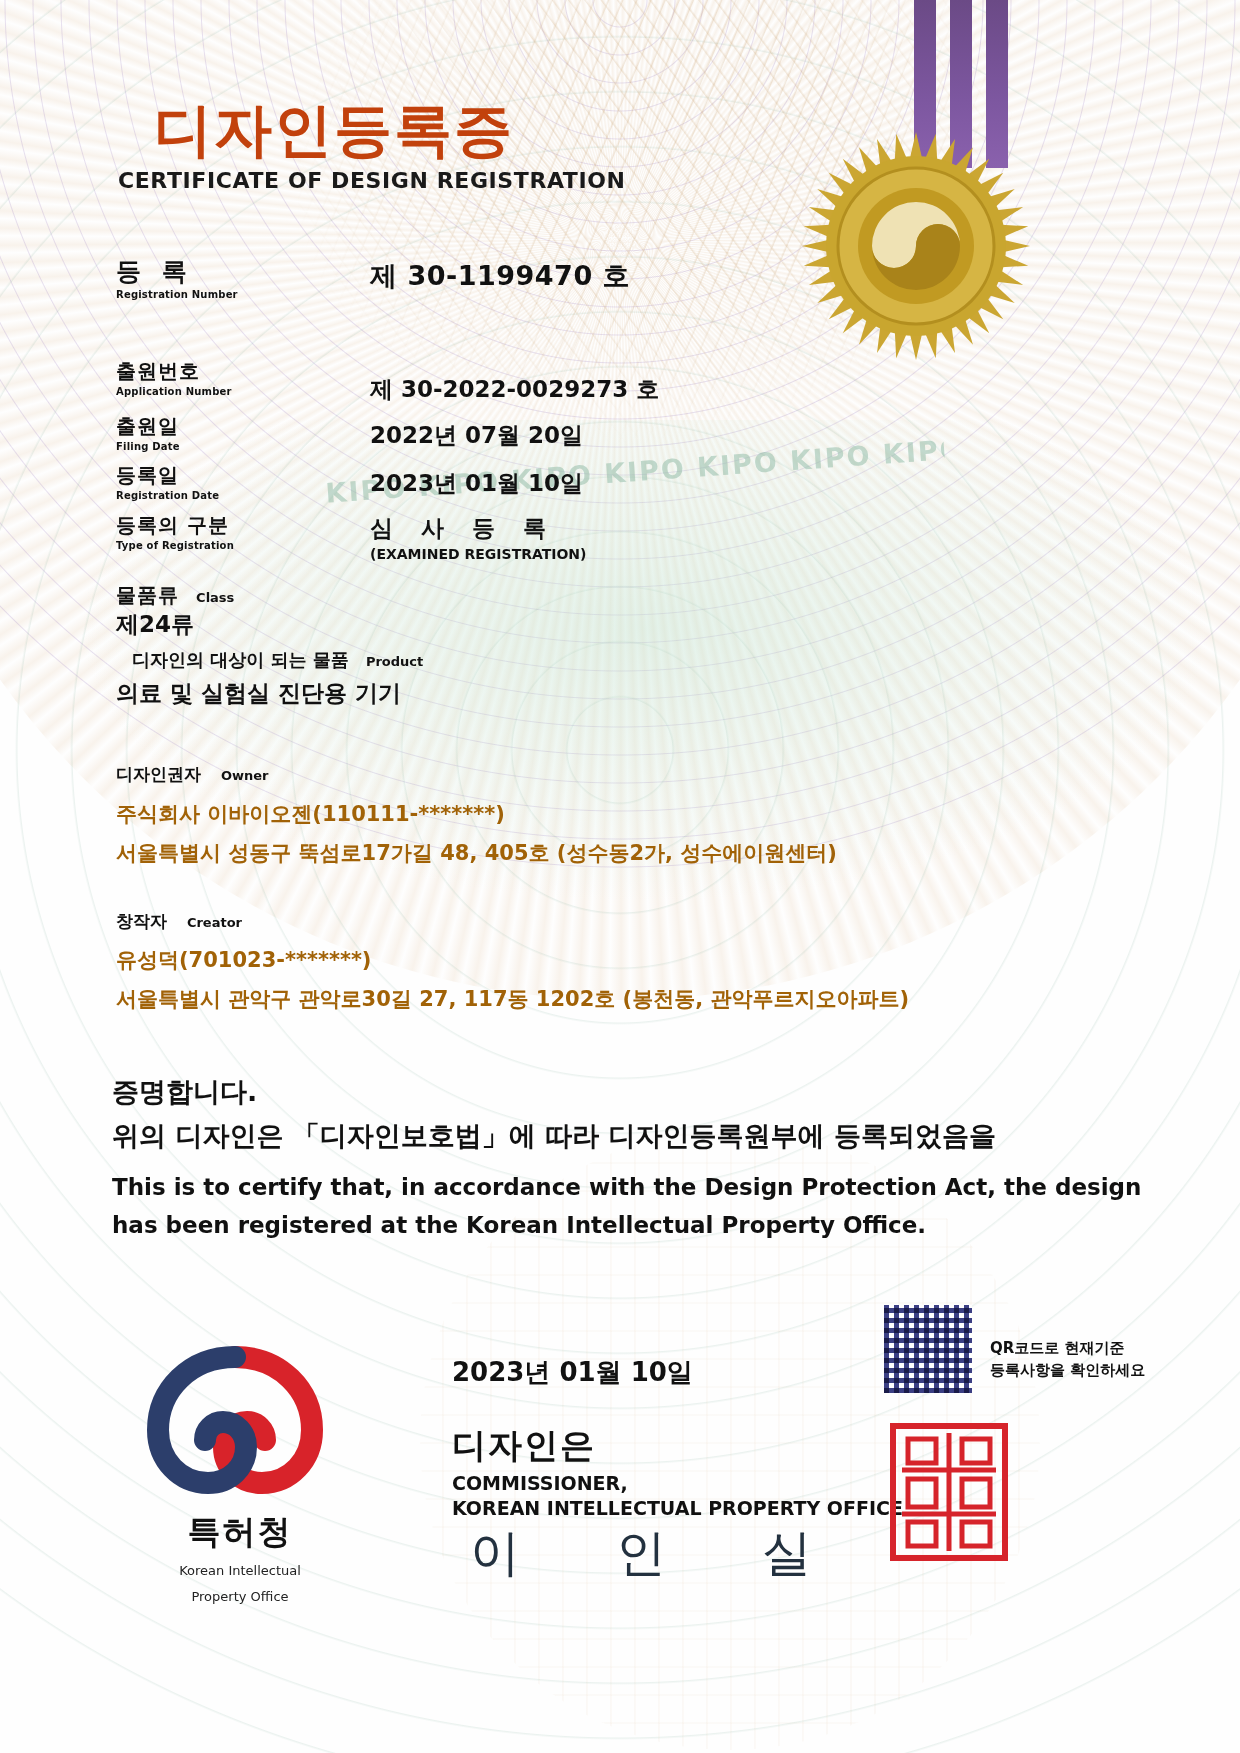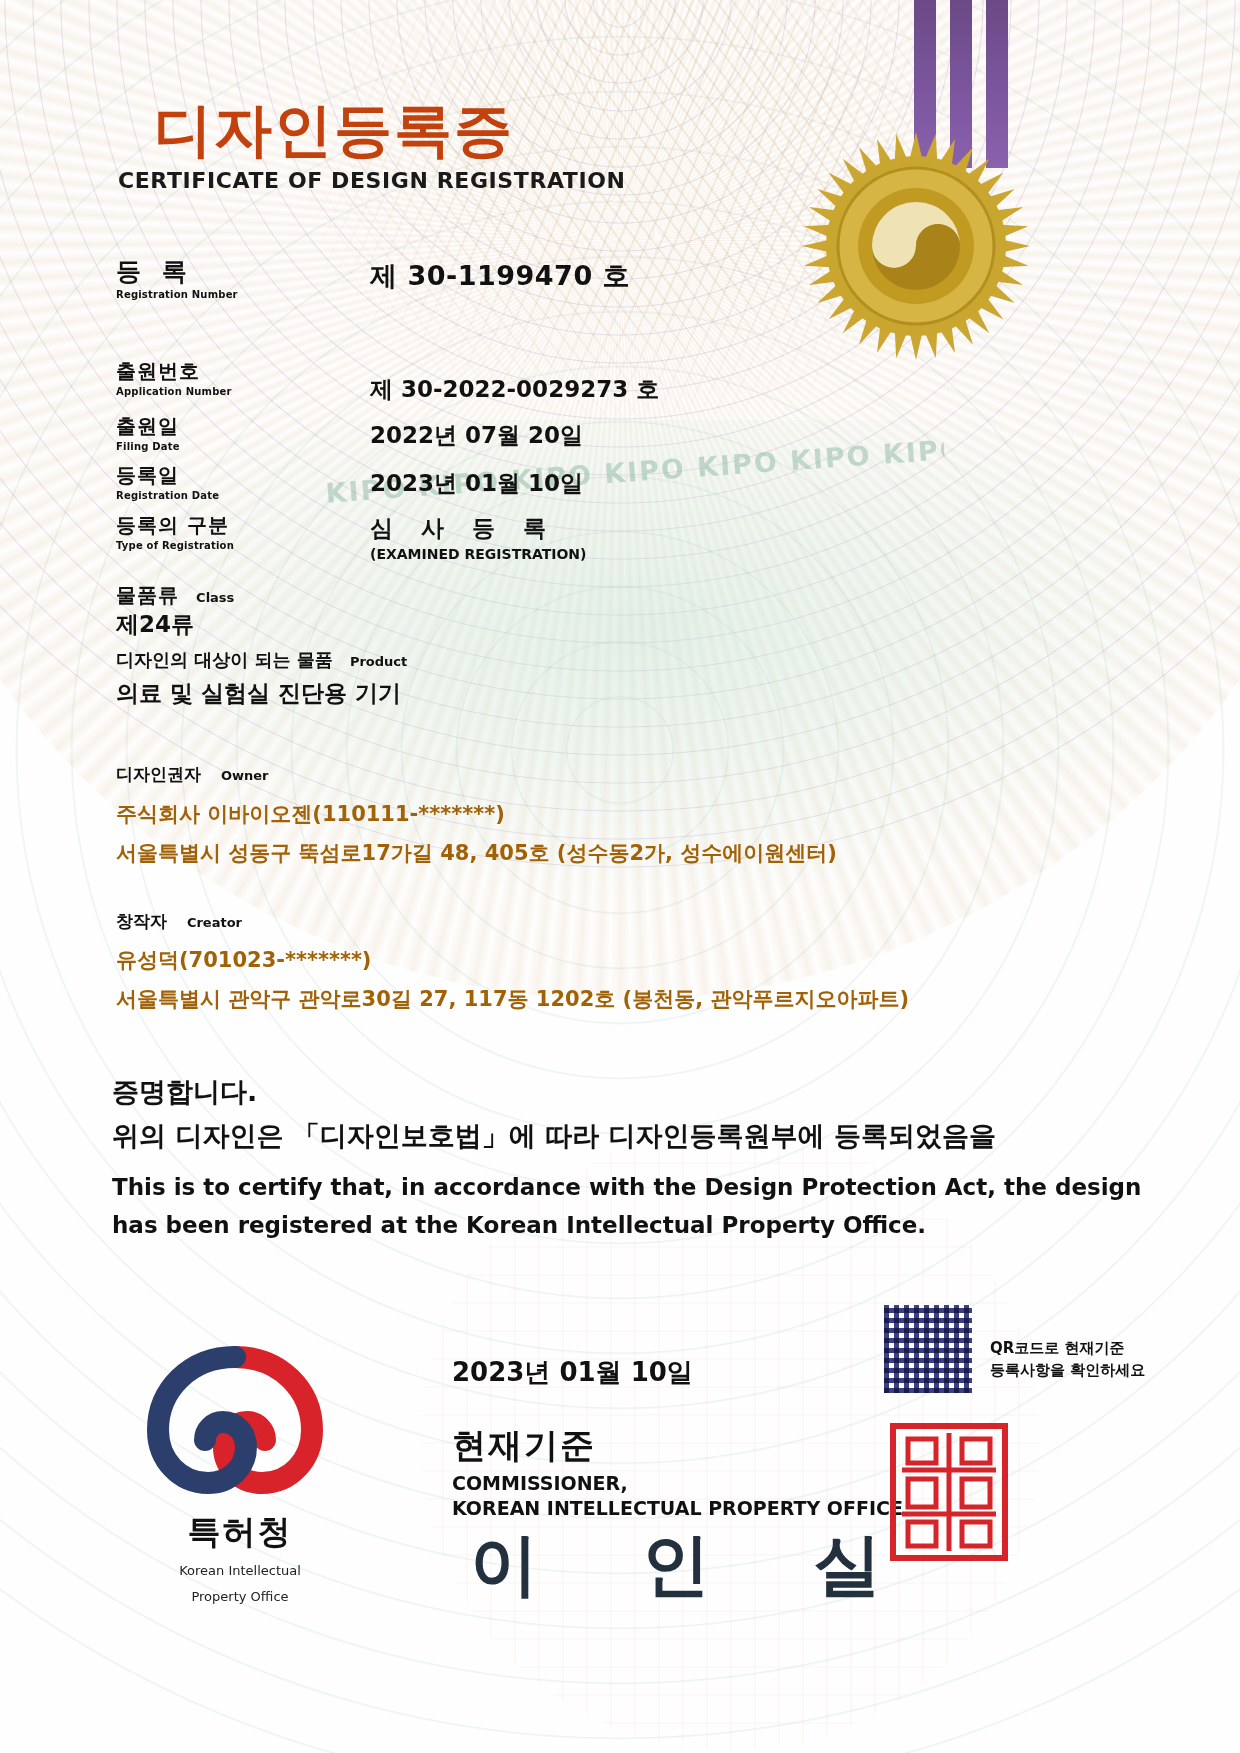--- a/index.html
+++ b/index.html
@@ -303,26 +303,25 @@
     left: 452px;
     top: 1497px;
     font-size: 19px;
     font-weight: 700;
     color: #111;
   }
   .signature {
     position: absolute;
     left: 470px;
     top: 1520px;
-    font-size: 68px;
+    font-size: 50px;
     font-family: "DejaVu Serif", serif;
     color: #23313f;
     letter-spacing: 40px;
     white-space: nowrap;
-    font-weight: bold;
   }
 
   
   .emblem {
     position: absolute;
     left: 140px;
     top: 1345px;
     width: 190px;
     height: 160px;
   }
@@ -495,21 +494,21 @@
   <div class="value spaced" style="left:370px; top:513px;">심 사 등 록</div>
   <div class="value small-en" style="left:370px; top:546px;">(EXAMINED REGISTRATION)</div>
 
   <div class="field" style="top:582px;">
     <span class="label-ko">물품류</span>
     <span class="label-inline-en">Class</span>
   </div>
   <div class="value" style="left:116px; top:609px;">제24류</div>
 
   <div class="field" style="top:648px;">
-    <span class="label-ko" style="font-size:18px; letter-spacing:0;">디자인의 대상이 되는 물품</span>
+    <span class="label-ko" style="font-size:18px; letter-spacing:0;margin-left:16px;">디자인의 대상이 되는 물품</span>
     <span class="label-inline-en">Product</span>
   </div>
   <div class="value" style="left:116px; top:678px;">의료 및 실험실 진단용 기기</div>
 
   <div class="block-label" style="top:763px;">
     <span>디자인권자</span>
     <span class="en">Owner</span>
   </div>
   <div class="block-line" style="top:800px;">주식회사 이바이오젠(110111-*******)</div>
   <div class="block-line" style="top:839px;">서울특별시 성동구 뚝섬로17가길 48, 405호 (성수동2가, 성수에이원센터)</div>
@@ -536,21 +535,21 @@
       <path d="M95 12 C50 12 18 45 18 85 C18 115 40 138 68 138 C90 138 106 122 106 102 C106 88 96 77 83 77 C73 77 65 85 65 95" fill="none" stroke="#2c3e6b" stroke-width="22" stroke-linecap="round"></path>
     </svg>
   </div>
   <div class="emblem-ko">특허청</div>
   <div class="emblem-en">
     <div>Korean Intellectual</div>
     <div>Property Office</div>
   </div>
 
   <div class="issue-date">2023년 01월 10일</div>
-  <div class="commissioner-ko">현재기준</div>
+  <div class="commissioner-ko">디자인은</div>
   <div class="commissioner-en1">COMMISSIONER,</div>
   <div class="commissioner-en2">KOREAN INTELLECTUAL PROPERTY OFFICE</div>
   <div class="signature">이 인 실</div>
 
   <div class="qr"></div>
   <div class="qr-text">
     <div>QR코드로 현재기준</div>
     <div>등록사항을 확인하세요</div>
   </div>
 

